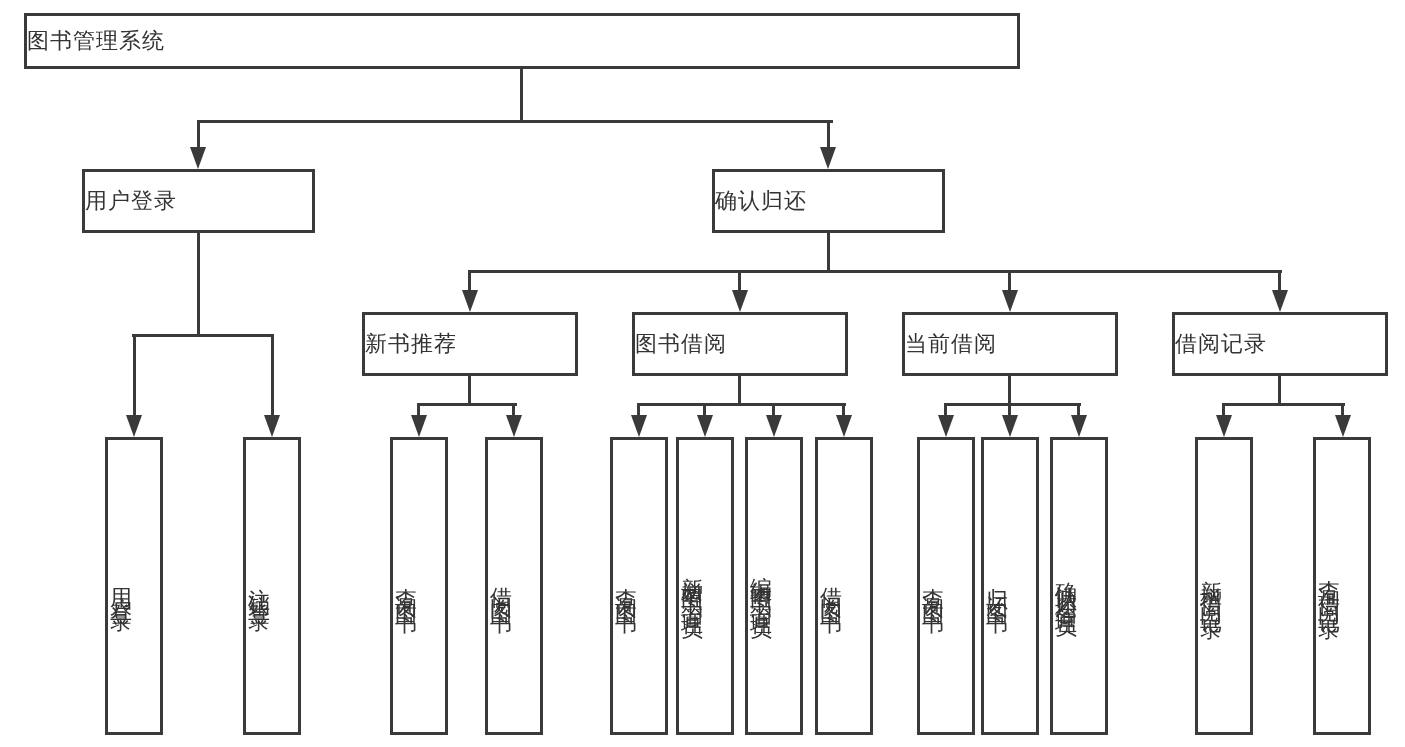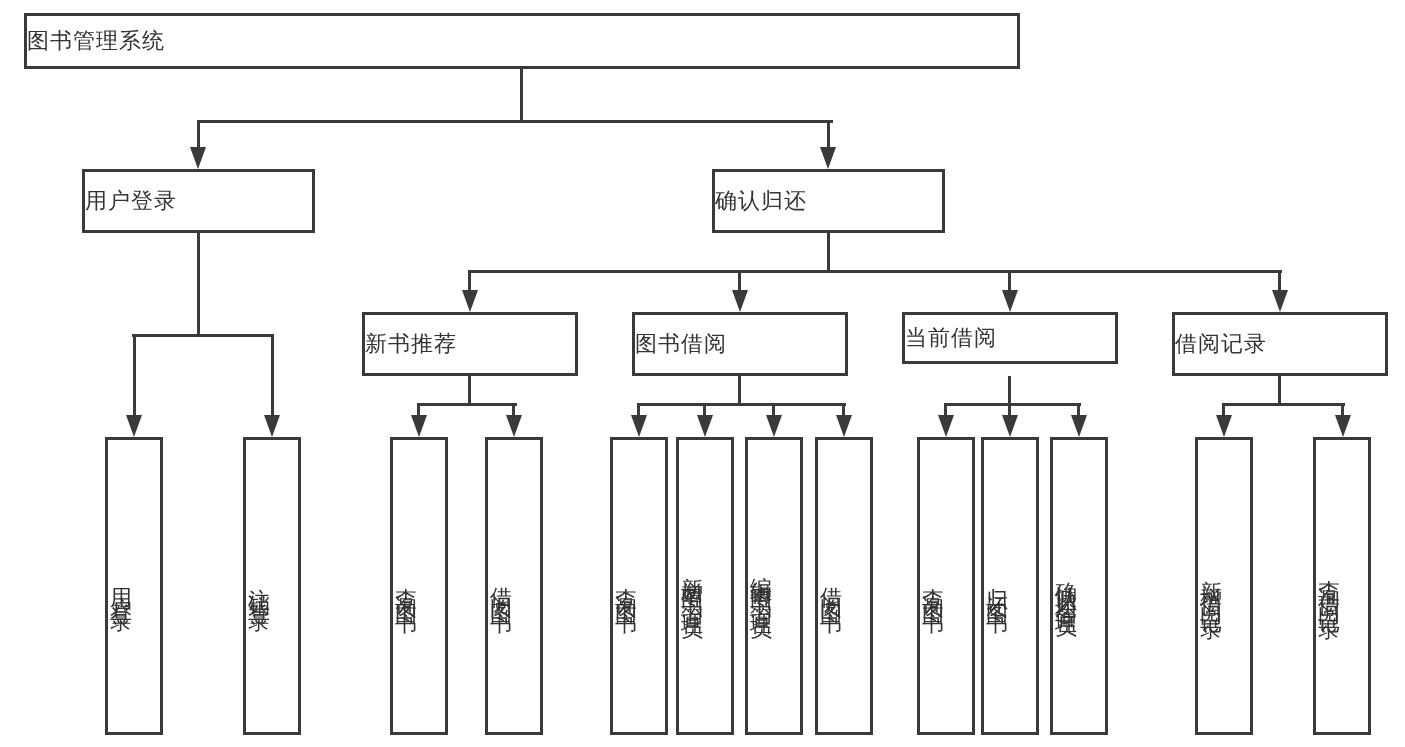--- a/index.html
+++ b/index.html
@@ -89,21 +89,21 @@
   </div>
 
   <div class="node" style="left:632px;top:312px;width:216px;height:64px">
     <span class="lbl">图书借阅</span>
   </div>
 
   <div class="node" style="left:362px;top:312px;width:216px;height:64px">
     <span class="lbl">新书推荐</span>
   </div>
 
-  <div class="node" style="left:902px;top:312px;width:216px;height:52px">
+  <div class="node" style="left:902px;top:312px;width:216px;height:64px">
     <span class="lbl">当前借阅</span>
   </div>
 
   <div class="node" style="left:1172px;top:312px;width:216px;height:64px">
     <span class="lbl">借阅记录</span>
   </div>
 
   <div class="node leaf" style="left:105px">
     <span class="vlbl">用户登录</span>
   </div>

